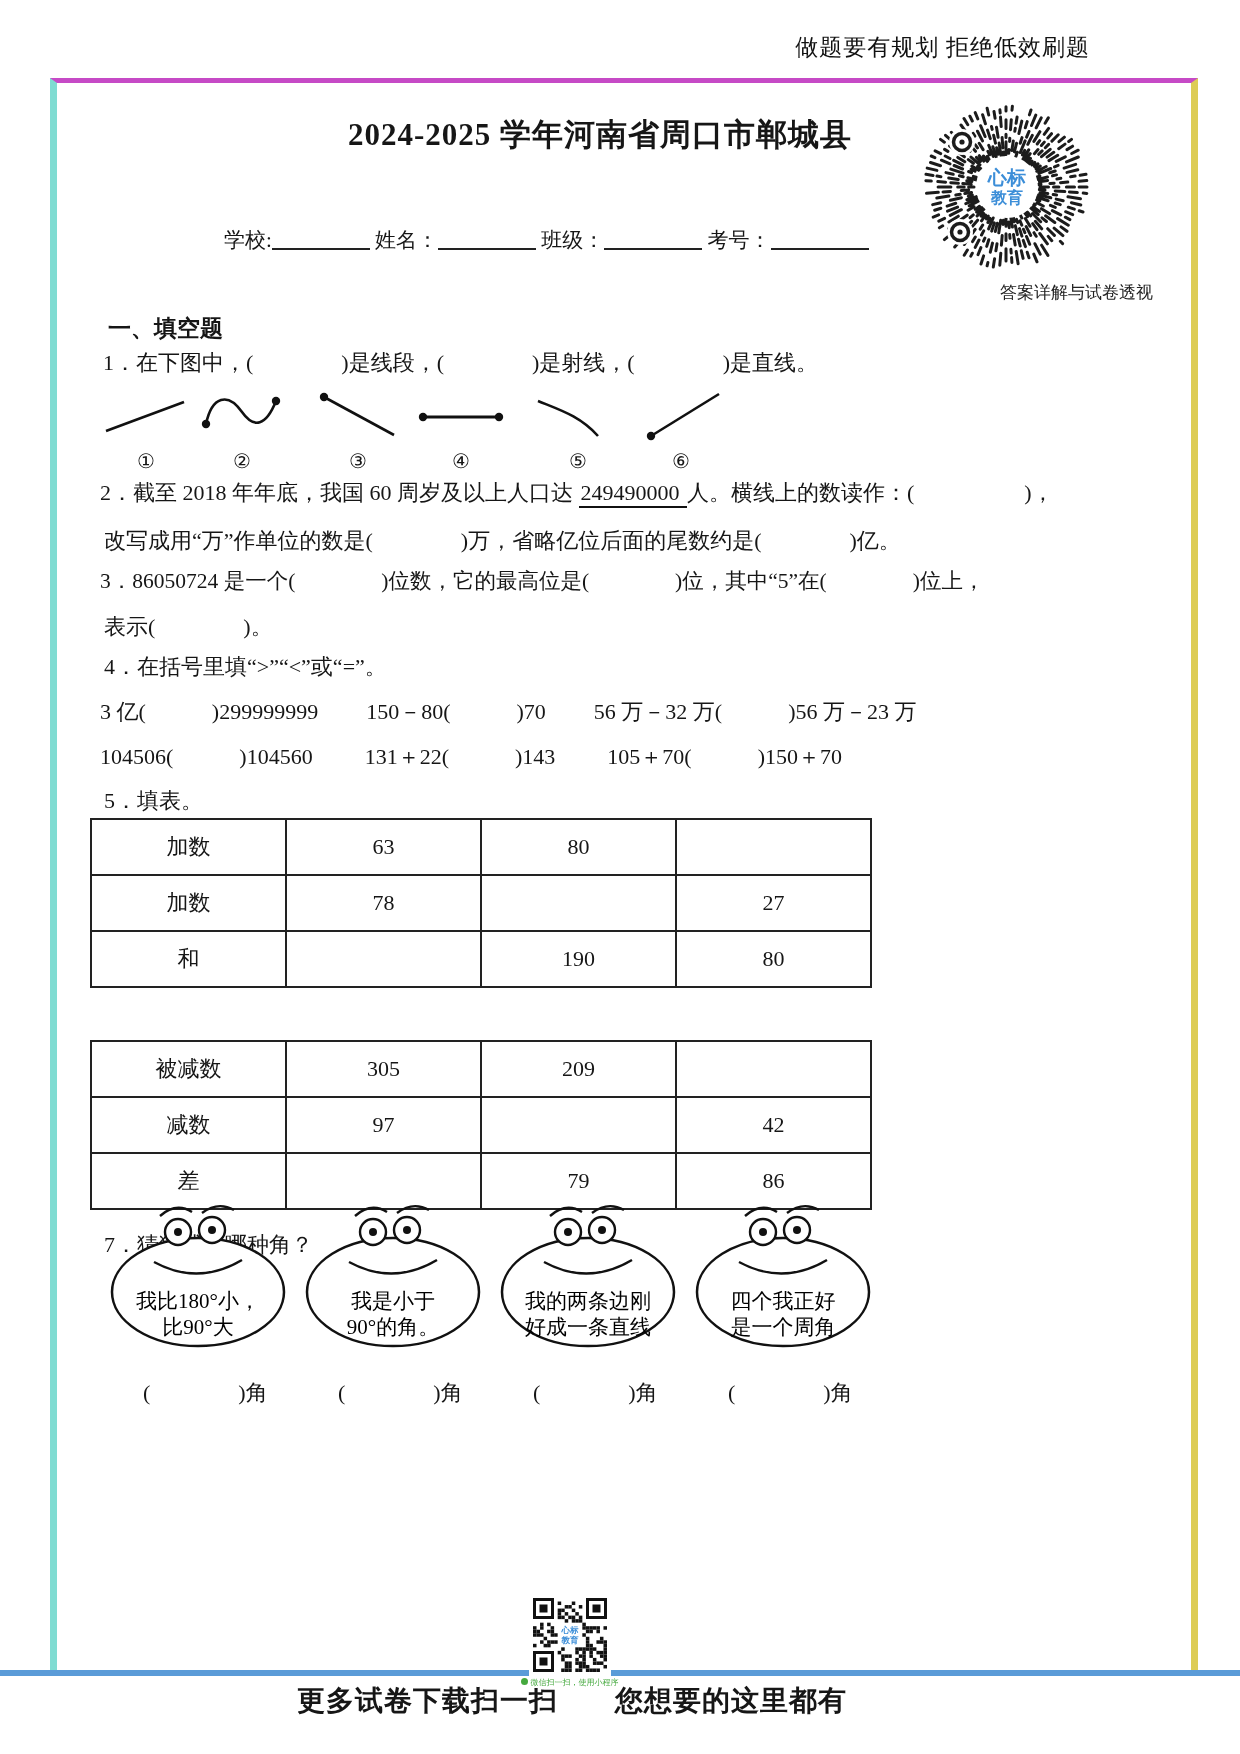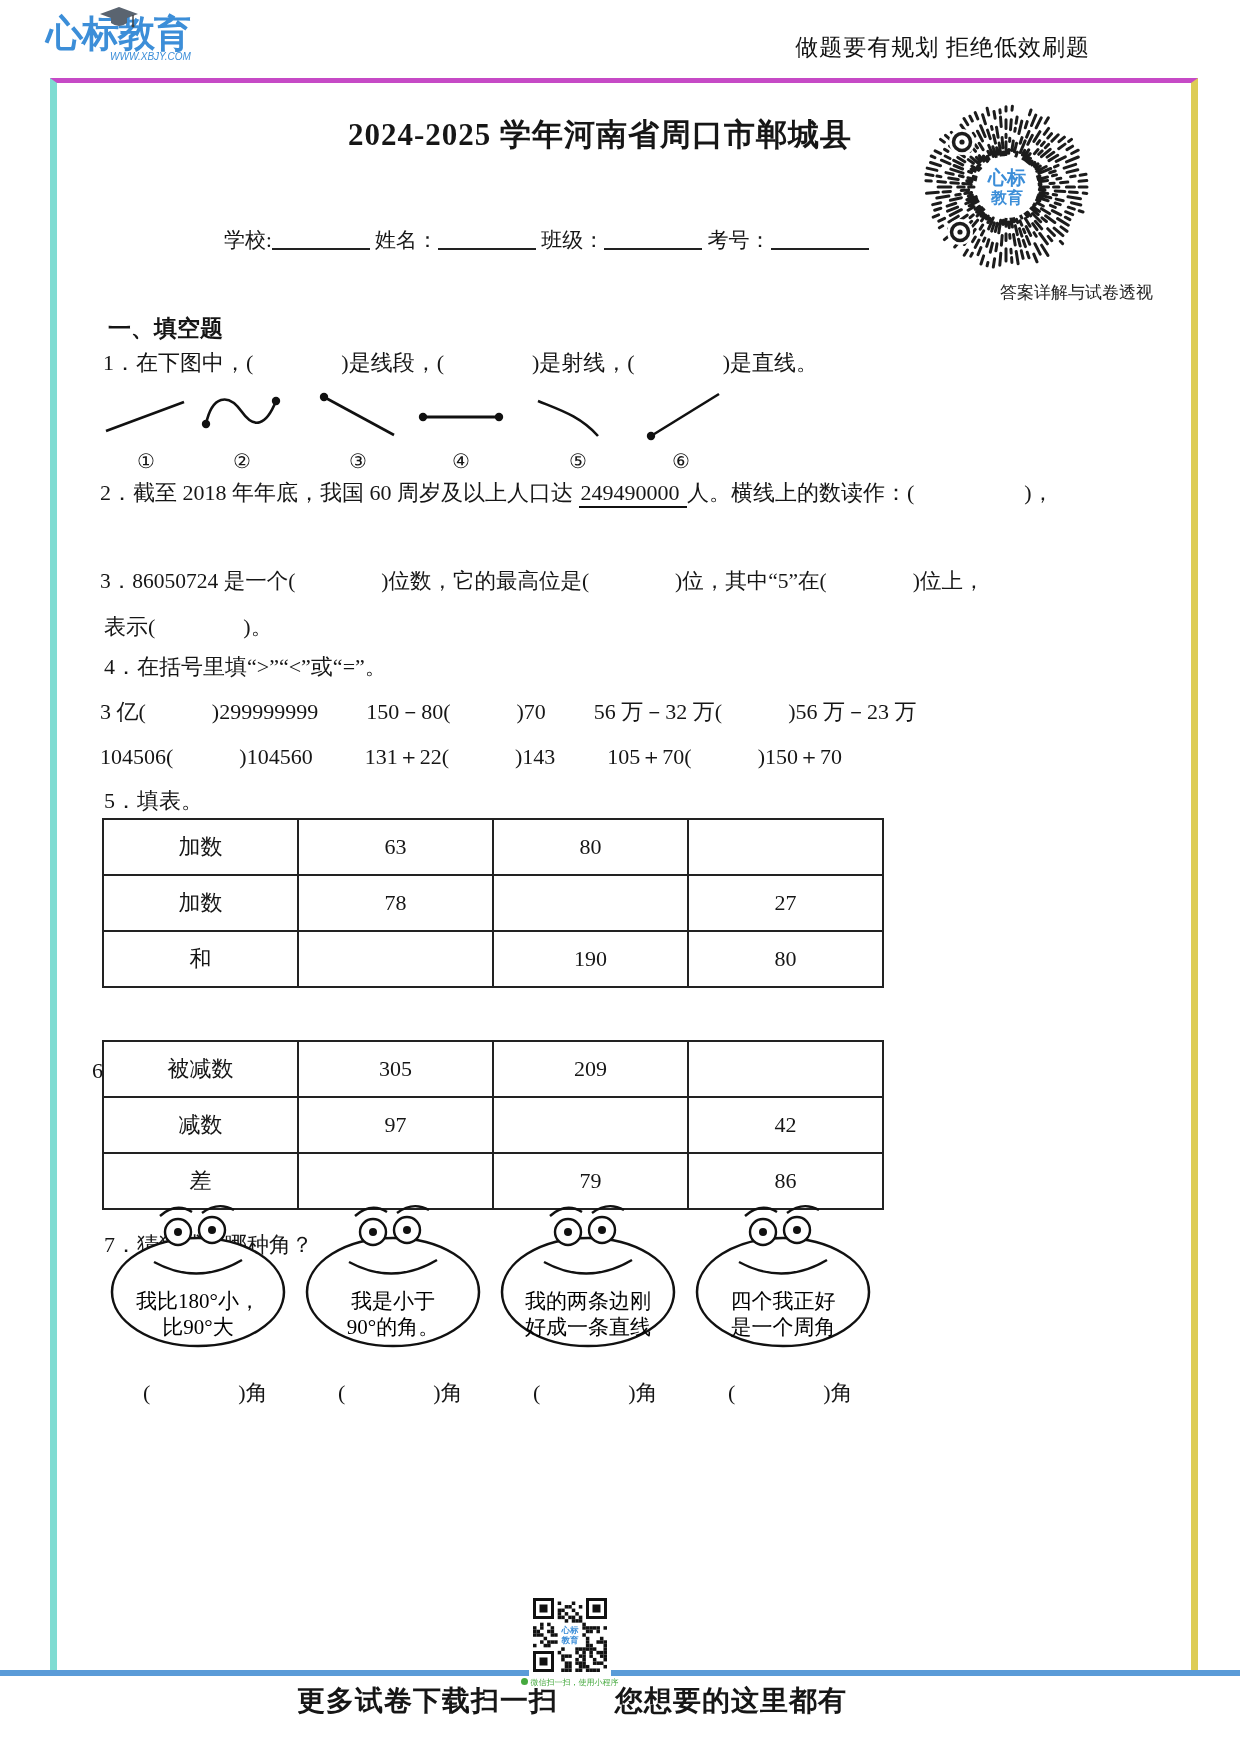--- a/index.html
+++ b/index.html
@@ -37,21 +37,21 @@
   .fig-label{font-size:20px;margin-top:2px;}
   .q2-l1{left:100px;top:478px;}
   .q2-l2{left:104px;top:526px;}
   .ul-num{border-bottom:2px solid #111;padding:0 2px 1px 2px;}
   .q3-l1{left:100px;top:566px;font-size:21.5px;}
   .q3-l2{left:104px;top:612px;}
   .q4-t{left:104px;top:652px;}
   .q4-r1{left:100px;top:697px;display:flex;gap:48px;}
   .q4-r2{left:100px;top:742px;display:flex;gap:52px;}
   .q5-t{left:104px;top:786px;}
-  .tbl{left:102px;top:818px;border-collapse:collapse;background:#fff;padding-left:39px;}
+  .tbl{left:90px;top:818px;border-collapse:collapse;background:#fff;padding-left:39px;}
   .tbl td{border:2px solid #222;width:193px;height:54px;text-align:center;font-size:22px;padding:0;}
   .q6-t{left:92px;top:1008px;margin-top:48px;}
   .tbl2{top:1040px;}
   .q7-t{left:104px;top:1230px;}
   .faces{left:108px;top:1200px;width:980px;height:210px;}
   .face{position:absolute;width:180px;height:152px;}
   .answers{font-size:22px;}
   .ansblank{position:absolute;top:178px;width:150px;}
 
   
@@ -62,32 +62,20 @@
   .f-left{left:297px;top:1682px;font-size:28px;font-weight:600;
           font-family:"Liberation Sans","DejaVu Sans",sans-serif;letter-spacing:1px;}
   .f-right{left:615px;top:1682px;font-size:28px;font-weight:700;
            font-family:"Liberation Sans","DejaVu Sans",sans-serif;letter-spacing:1px;}
 </style>
 </head>
 <body>
 
 <div class="page">
 
-  <div class="abs logo-wrap">
-    <div class="abs logo-cap">
-      <svg width="42" height="24" viewBox="0 0 42 24">
-        <polygon points="21,1 40,8 21,15 2,8" fill="#5a6470"></polygon>
-        <path d="M13,11 v6 q8,6 16,0 v-6 z" fill="#5a6470"></path>
-        <line x1="35" y1="9" x2="35" y2="19" stroke="#444" stroke-width="1.5"></line>
-        <circle cx="35" cy="20" r="1.5" fill="#444"></circle>
-      </svg>
-    </div>
-    <div class="logo-text">心标教育</div>
-    <div class="logo-url">WWW.XBJY.COM</div>
-  </div>
   <div class="abs slogan">做题要有规划 拒绝低效刷题</div>
 
   <div class="abs frame"></div>
 
   <div class="abs title1">2024-2025 学年河南省周口市郸城县</div>
 
   <div class="abs" style="left:918px;top:100px;">
     <svg id="sunqr" width="176" height="176" viewBox="0 0 176 176">
       <path id="sunqr-path" d="M121.9,87.0L130.5,87.0M135.5,87.0L140.9,87.0M148.4,87.0L156.5,87.0M161.1,87.0L169.0,87.0M121.2,89.6L127.0,90.1M137.2,90.9L146.8,91.6M151.4,92.0L159.3,92.6M165.2,93.1L168.8,93.4M122.1,92.4L129.8,93.6M135.2,94.5L138.6,95.0M150.0,96.8L162.5,98.8M120.6,94.8L132.8,97.8M138.2,99.1L145.2,100.7M153.4,102.7L162.8,105.0M117.8,96.7L130.1,100.7M137.2,103.0L142.3,104.6M150.3,107.2L156.3,109.2M161.2,110.8L165.0,112.0M118.3,99.6L121.8,101.0M132.4,105.4L137.3,107.4M147.6,111.7L154.7,114.6M119.0,102.8L125.3,106.0M134.3,110.6L142.7,114.9M147.3,117.2L151.9,119.6M114.2,103.1L117.2,104.9M123.4,108.7L131.7,113.8M139.6,118.6L150.3,125.2M115.1,106.7L121.5,111.4M127.6,115.8L136.8,122.5M143.0,126.9L149.0,131.3M112.3,107.7L120.2,114.5M124.0,117.8L128.4,121.5M136.1,128.1L144.9,135.6M114.5,113.5L122.7,121.7M129.7,128.7L136.4,135.4M142.3,141.3L144.6,143.6M109.3,112.0L112.7,115.9M117.3,121.3L123.7,128.8M130.2,136.4L133.8,140.7M105.7,111.3L109.5,116.7M114.7,123.7L119.0,129.7M121.8,133.5L129.4,143.9M107.3,118.5L112.0,126.1M116.0,132.7L118.2,136.3M123.6,145.2L129.9,155.4M101.7,113.9L103.8,118.0M108.2,126.6L112.7,135.4M116.9,143.7L122.2,154.1M102.0,120.9L103.8,125.2M105.5,129.2L106.9,132.7M108.5,136.5L111.7,144.3M115.8,154.1L119.0,161.8M98.5,119.3L99.6,122.6M101.5,128.6L103.9,136.1M105.3,140.4L107.4,146.6M109.2,152.2L111.0,157.8M95.3,117.2L96.3,121.8M97.3,125.6L99.4,134.6M100.5,139.2L102.2,146.0M103.3,150.8L105.1,158.3M92.7,116.7L94.4,127.1M95.5,134.6L97.2,144.9M98.2,151.5L100.1,163.7M90.8,122.0L91.2,127.7M91.7,134.5L92.0,138.3M92.9,149.3L93.2,153.1M93.6,157.6L93.9,162.5M88.0,117.2L88.0,126.2M88.0,133.8L88.0,140.5M88.0,148.8L88.0,160.9M85.4,120.3L85.1,124.5M84.2,135.6L83.4,145.2M82.8,153.2L81.8,165.2M82.7,120.3L80.8,132.8M79.0,143.7L77.9,150.8M76.6,158.7L75.3,167.0M79.3,123.3L77.3,131.5M74.5,143.1L72.3,152.2M69.9,162.5L69.1,165.8M76.3,122.9L73.7,131.1M70.8,139.8L68.7,146.4M65.6,155.9L63.0,164.0M75.2,118.0L70.6,128.9M66.9,138.0L65.5,141.2M62.9,147.6L60.0,154.7M72.0,118.4L69.9,122.5M65.7,130.9L63.5,135.0M61.0,140.0L57.2,147.4M54.3,153.2L52.8,156.1M70.2,116.1L68.4,118.9M64.7,125.0L62.2,129.1M57.3,137.0L54.6,141.6M49.4,150.0L46.2,155.2M67.5,115.1L63.5,120.8M57.2,129.4L54.4,133.3M50.4,138.7L46.2,144.5M65.6,113.3L63.1,116.2M59.6,120.2L54.5,126.2M50.6,130.8L46.1,136.1M40.8,142.2L36.7,147.0M66.4,108.6L59.1,115.9M53.7,121.3L47.6,127.4M39.7,135.3L36.9,138.1M63.8,107.6L58.6,112.1M55.3,114.9L52.1,117.7M44.6,124.0L35.9,131.5M32.7,134.3L26.4,139.6M61.5,106.3L57.2,109.4M49.2,115.2L42.8,119.8M38.1,123.3L30.6,128.7M56.0,106.6L50.1,110.2M40.3,116.2L30.9,122.0M24.7,125.8L21.4,127.8M60.3,101.1L51.2,105.8M43.4,109.7L32.2,115.4M26.6,118.3L20.8,121.2M59.1,99.0L47.8,103.6M39.6,107.1L29.5,111.2M20.6,114.9L15.2,117.1M58.5,96.6L48.9,99.7M37.7,103.3L29.1,106.1M22.8,108.2L16.7,110.2M54.4,95.1L50.3,96.1M43.4,97.7L32.4,100.3M22.7,102.7L14.7,104.6M53.5,92.5L46.8,93.5M42.2,94.3L37.8,95.0M30.9,96.1L18.8,98.0M50.7,89.9L43.2,90.5M32.4,91.4L25.0,92.0M20.3,92.3L8.5,93.3M56.0,87.0L50.6,87.0M46.2,87.0L39.7,87.0M32.9,87.0L20.1,87.0M53.2,84.3L44.8,83.6M40.4,83.3L32.8,82.7M27.6,82.2L19.8,81.6M13.3,81.1L7.9,80.7M53.9,81.6L48.8,80.8M40.2,79.4L30.7,77.9M22.9,76.7L19.0,76.1M15.0,75.4L8.0,74.3M58.8,80.0L49.9,77.8M45.2,76.7L41.4,75.8M35.2,74.3L28.0,72.6M18.9,70.4L9.2,68.1M58.2,77.3L55.3,76.4M45.1,73.1L32.8,69.1M22.5,65.7L12.5,62.5M53.5,72.7L50.6,71.5M44.6,69.0L36.1,65.5M32.0,63.8L23.4,60.2M16.9,57.6L13.2,56.0M57.0,71.2L53.1,69.2M44.7,64.9L35.7,60.3M32.0,58.5L27.2,56.0M22.7,53.7L17.1,50.9M60.7,70.3L53.9,66.1M46.8,61.8L39.8,57.4M29.9,51.4L26.6,49.4M63.2,69.0L59.6,66.4M55.4,63.3L50.3,59.6M46.4,56.8L41.3,53.1M37.4,50.2L31.6,46.0M26.4,42.2L22.5,39.4M62.0,64.8L53.0,57.1M45.9,51.0L40.9,46.7M33.3,40.3L27.5,35.3M62.4,61.4L58.4,57.4M52.1,51.1L47.0,46.0M41.5,40.5L33.3,32.3M65.9,61.2L61.3,55.7M57.5,51.3L50.5,43.1M44.3,35.8L41.0,32.0M69.9,62.1L65.5,56.0M59.5,47.8L57.4,44.9M53.2,39.1L49.7,34.3M47.4,31.1L43.0,25.0M71.0,59.2L69.3,56.4M65.1,49.6L61.2,43.3M56.8,36.1L55.2,33.4M49.8,24.7L46.0,18.5M71.6,54.8L69.9,51.4M64.5,40.9L59.5,31.2M54.3,21.0L51.9,16.2M75.3,56.4L70.7,45.3M67.1,36.5L62.6,25.7M59.8,18.9L57.2,12.6M78.3,57.2L74.9,46.8M72.3,38.6L69.5,30.1M67.4,23.7L64.6,14.8M80.2,54.3L78.6,47.7M77.5,43.1L75.6,35.2M74.2,29.4L73.5,26.5M70.7,15.0L69.1,8.2M83.0,55.5L81.1,43.1M80.1,37.3L78.5,27.2M77.1,18.2L76.0,11.4M85.6,56.3L85.2,52.0M84.9,47.9L84.1,37.5M83.2,26.6L82.5,17.1M82.2,13.0L81.9,9.8M88.0,54.6L88.0,41.7M88.0,37.5L88.0,34.3M88.0,28.5L88.0,19.8M88.0,11.0L88.0,6.8M90.7,53.3L91.0,49.4M91.6,41.5L91.8,38.2M92.5,29.7L93.3,19.7M94.0,10.2L94.4,6.2M93.8,50.4L95.3,40.9M96.8,31.3L97.3,28.2M98.1,23.3L99.1,17.1M96.4,51.9L98.5,43.3M100.9,33.5L103.8,21.1M97.8,56.7L99.3,52.2M102.2,43.3L104.0,37.6M107.3,27.7L109.2,21.6M111.4,14.9L113.0,10.0M102.3,52.5L107.1,40.9M108.6,37.2L111.0,31.5M113.5,25.5L117.8,15.1M104.4,54.9L106.7,50.3M109.8,44.3L114.3,35.3M118.2,27.8L123.2,17.9M104.9,59.4L110.7,49.9M115.9,41.4L121.9,31.7M127.1,23.2L130.3,17.9M105.8,62.5L112.2,53.7M119.2,44.0L121.7,40.6M126.2,34.4L130.6,28.4M108.3,63.3L112.5,58.3M116.4,53.7L120.0,49.6M123.4,45.5L126.3,42.1M129.8,38.0L133.5,33.7M111.1,63.9L114.0,61.0M120.7,54.3L124.1,50.9M127.3,47.7L130.6,44.4M133.9,41.1L140.2,34.8M113.9,64.9L116.8,62.4M123.5,56.7L132.2,49.3M141.0,41.7L146.4,37.1M116.4,66.4L120.0,63.8M129.1,57.1L135.8,52.3M140.7,48.7L147.0,44.1M150.7,41.5L153.5,39.4M118.0,68.6L122.3,66.0M131.0,60.6L139.7,55.3M149.0,49.6L154.6,46.2M118.8,71.3L128.2,66.5M138.2,61.4L147.3,56.8M153.7,53.5L160.2,50.2M120.9,73.4L132.7,68.5M136.5,66.9L140.1,65.4M148.5,61.9L160.3,57.0M118.5,77.1L121.9,76.0M131.7,72.8L137.2,71.0M146.1,68.1L157.7,64.4M118.8,79.6L129.5,77.0M134.5,75.8L138.5,74.9M149.0,72.4L159.8,69.8M121.4,81.7L129.6,80.4M138.9,78.9L142.8,78.3M152.6,76.8L157.1,76.1M162.1,75.3L168.0,74.3M117.9,84.6L123.0,84.2M131.9,83.5L136.1,83.2M142.5,82.7L149.8,82.1M161.0,81.3L168.8,80.6" stroke="#1c1c1c" stroke-width="3" stroke-linecap="round" fill="none"></path>
       <circle cx="44" cy="42" r="13" fill="#fff"></circle>
@@ -154,20 +142,21 @@
         <circle cx="16" cy="48" r="4.2" fill="#111"></circle>
         <line x1="16" y1="48" x2="84" y2="6" stroke="#111" stroke-width="2.6"></line>
       </svg>
       <div class="fig-label">⑥</div>
     </div>
   </div>
 
   <div class="abs q q2-l1">
     <span>2．截至 2018 年年底，我国 60 周岁及以上人口达 </span><span class="ul-num">249490000 </span><span>人。横线上的数读作：(　　　　　)，</span>
   </div>
+  <div class="abs q q2-l2">改写成用“万”作单位的数是(　　　　)万，省略亿位后面的尾数约是(　　　　)亿。</div>
 
   <div class="abs q q3-l1">3．86050724 是一个(　　　　)位数，它的最高位是(　　　　)位，其中“5”在(　　　　)位上，</div>
   <div class="abs q q3-l2">表示(　　　　)。</div>
 
   <div class="abs q q4-t">4．在括号里填“&gt;”“&lt;”或“=”。</div>
   <div class="abs q q4-r1">
     <span>3 亿(　　　)299999999</span>
     <span>150－80(　　　)70</span>
     <span>56 万－32 万(　　　)56 万－23 万</span>
   </div>

